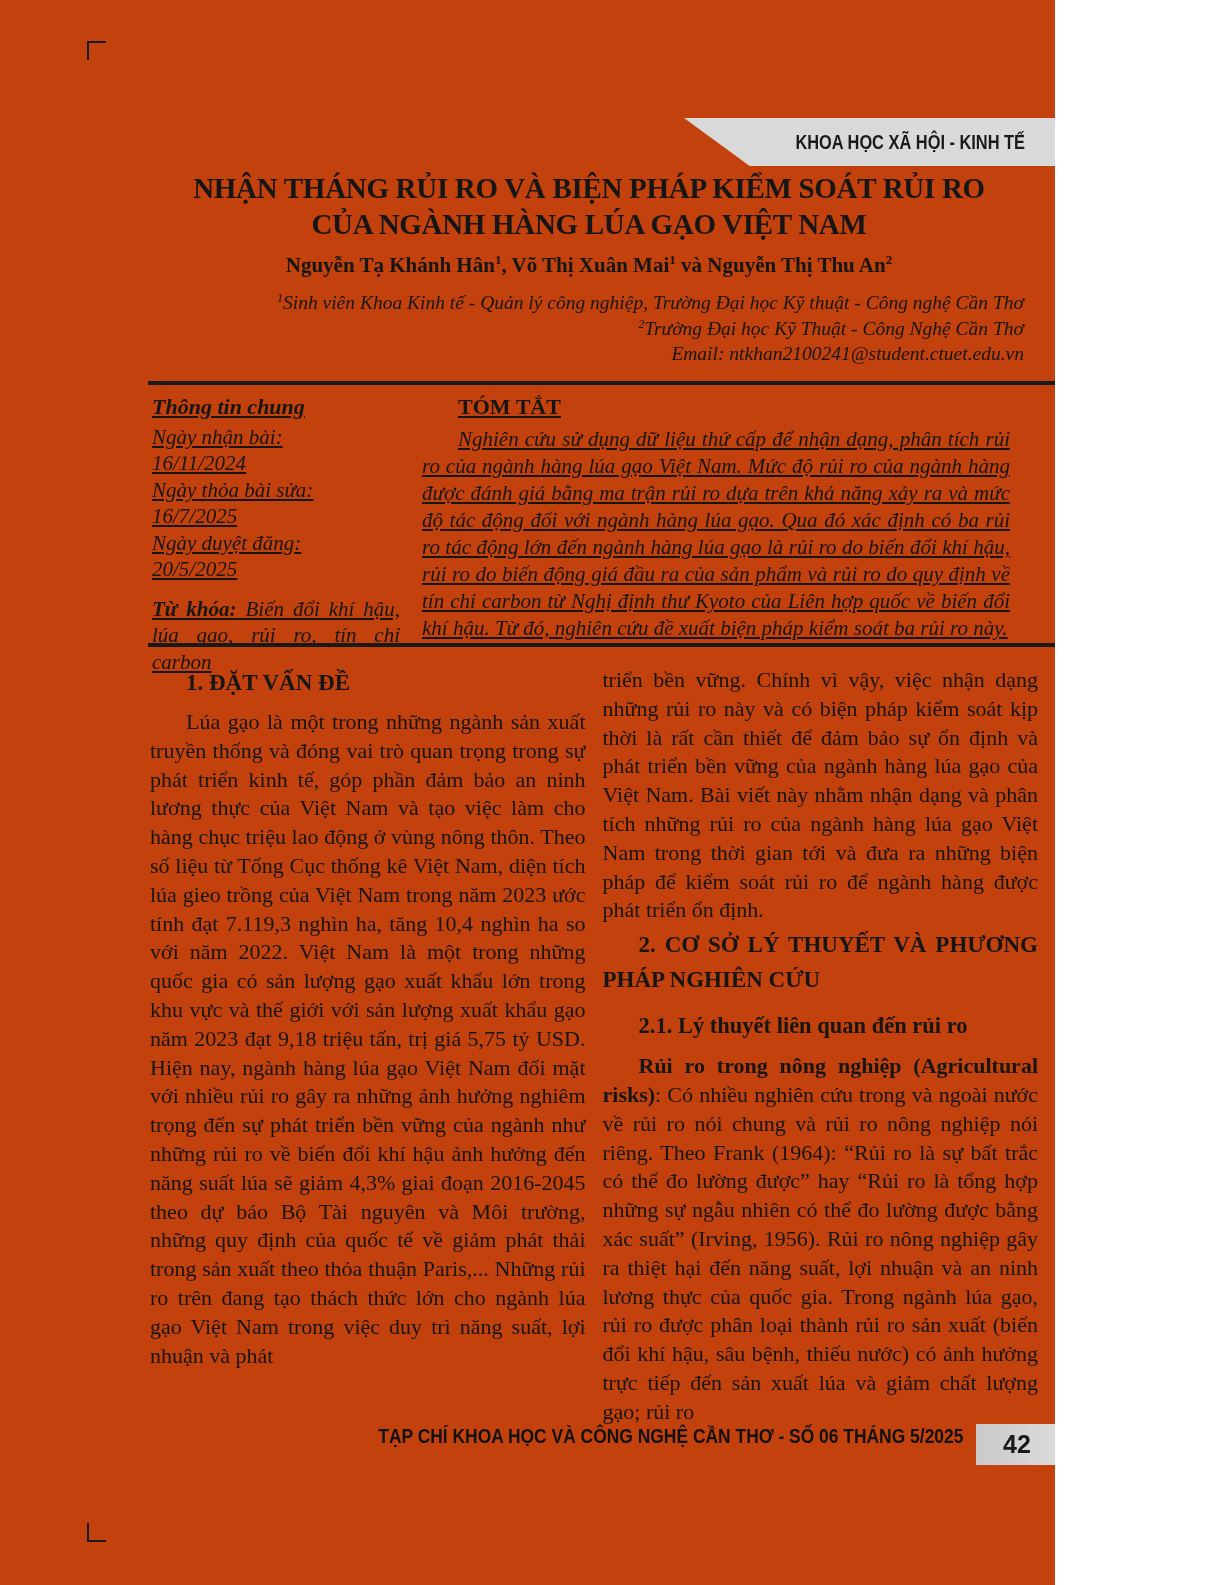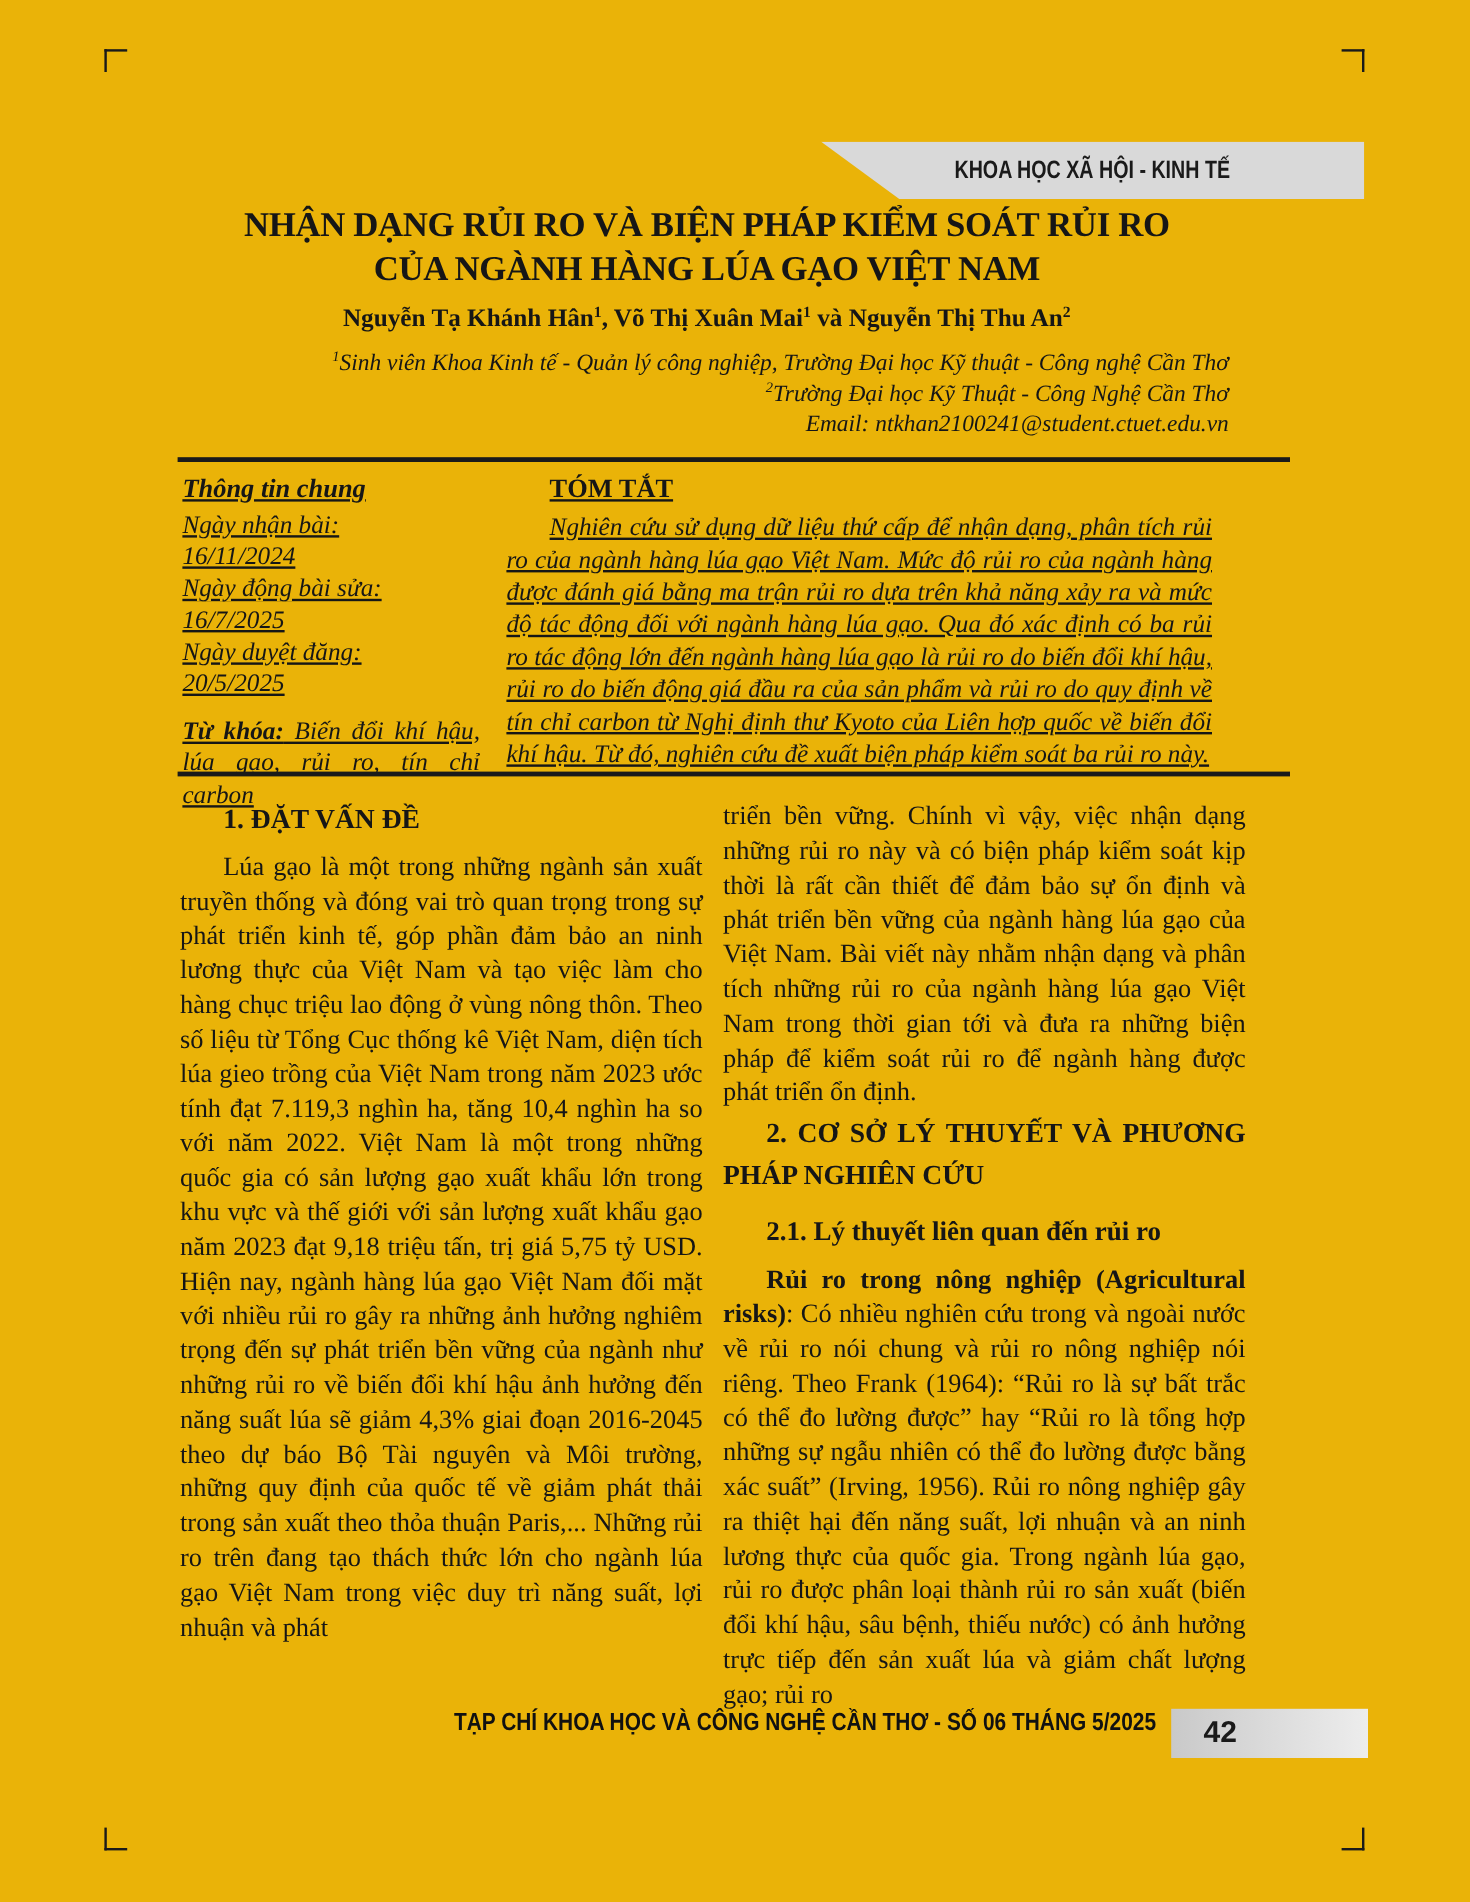--- a/index.html
+++ b/index.html
@@ -4,22 +4,22 @@
 <style>
   :root{
     --banner-bg:#d9d9d9;
     --text:#161616;
     --rule:#1a1a1a;
   }
   *{margin:0;padding:0;box-sizing:border-box;}
   html,body{background:#ffffff;}
   .page{
     position:relative;
-    width:1225px;height:1585px;
-    background:#eab308;
+    width:1055px;height:1585px;
+    background:#c2410c;
     font-family:"Liberation Serif","DejaVu Serif",serif;
     color:var(--text);
     overflow:hidden;
   }
   
   .crop{position:absolute;width:19px;height:19px;}
   .crop.tl{left:87px;top:41px;border-top:2px solid var(--rule);border-left:2px solid var(--rule);}
   .crop.tr{left:1118px;top:41px;border-top:2px solid var(--rule);border-right:2px solid var(--rule);}
   .crop.bl{left:87px;top:1523px;border-bottom:2px solid var(--rule);border-left:2px solid var(--rule);}
   .crop.br{left:1118px;top:1523px;border-bottom:2px solid var(--rule);border-right:2px solid var(--rule);}
@@ -90,38 +90,38 @@
   <div class="crop tl"></div>
   <div class="crop tr"></div>
   <div class="crop bl"></div>
   <div class="crop br"></div>
 
   <div class="banner">
     <span>KHOA HỌC XÃ HỘI - KINH TẾ</span>
   </div>
 
   <div class="head">
-    <div class="title">NHẬN DẠNG RỦI RO VÀ BIỆN PHÁP KIỂM SOÁT RỦI RO</div>
+    <div class="title">NHẬN THÁNG RỦI RO VÀ BIỆN PHÁP KIỂM SOÁT RỦI RO</div>
     <div class="title">CỦA NGÀNH HÀNG LÚA GẠO VIỆT NAM</div>
     <div class="authors"><span>Nguyễn Tạ Khánh Hân</span><sup>1</sup><span>, </span><span>Võ Thị Xuân Mai</span><sup>1</sup><span> và </span><span>Nguyễn Thị Thu An</span><sup>2</sup></div>
     <div class="affils">
       <div><sup>1</sup><span>Sinh viên Khoa Kinh tế - Quản lý công nghiệp, Trường Đại học Kỹ thuật - Công nghệ Cần Thơ</span></div>
       <div><sup>2</sup><span>Trường Đại học Kỹ Thuật - Công Nghệ Cần Thơ</span></div>
       <div>Email: ntkhan2100241@student.ctuet.edu.vn</div>
     </div>
   </div>
 
   <div class="rule r1"></div>
 
   <div class="absrow">
     <div class="info">
       <div class="ih">Thông tin chung</div>
       <div>Ngày nhận bài:</div>
       <div>16/11/2024</div>
-      <div>Ngày động bài sửa:</div>
+      <div>Ngày thỏa bài sửa:</div>
       <div>16/7/2025</div>
       <div>Ngày duyệt đăng:</div>
       <div>20/5/2025</div>
       <div class="kw"><b>Từ khóa:</b><span> Biến đổi khí hậu, lúa gạo, rủi ro, tín chỉ carbon</span></div>
     </div>
     <div class="abs">
       <div class="ah">TÓM TẮT</div>
       <p>Nghiên cứu sử dụng dữ liệu thứ cấp để nhận dạng, phân tích rủi ro của ngành hàng lúa gạo Việt Nam. Mức độ rủi ro của ngành hàng được đánh giá bằng ma trận rủi ro dựa trên khả năng xảy ra và mức độ tác động đối với ngành hàng lúa gạo. Qua đó xác định có ba rủi ro tác động lớn đến ngành hàng lúa gạo là rủi ro do biến đổi khí hậu, rủi ro do biến động giá đầu ra của sản phẩm và rủi ro do quy định về tín chỉ carbon từ Nghị định thư Kyoto của Liên hợp quốc về biến đổi khí hậu. Từ đó, nghiên cứu đề xuất biện pháp kiểm soát ba rủi ro này.</p>
     </div>
   </div>

